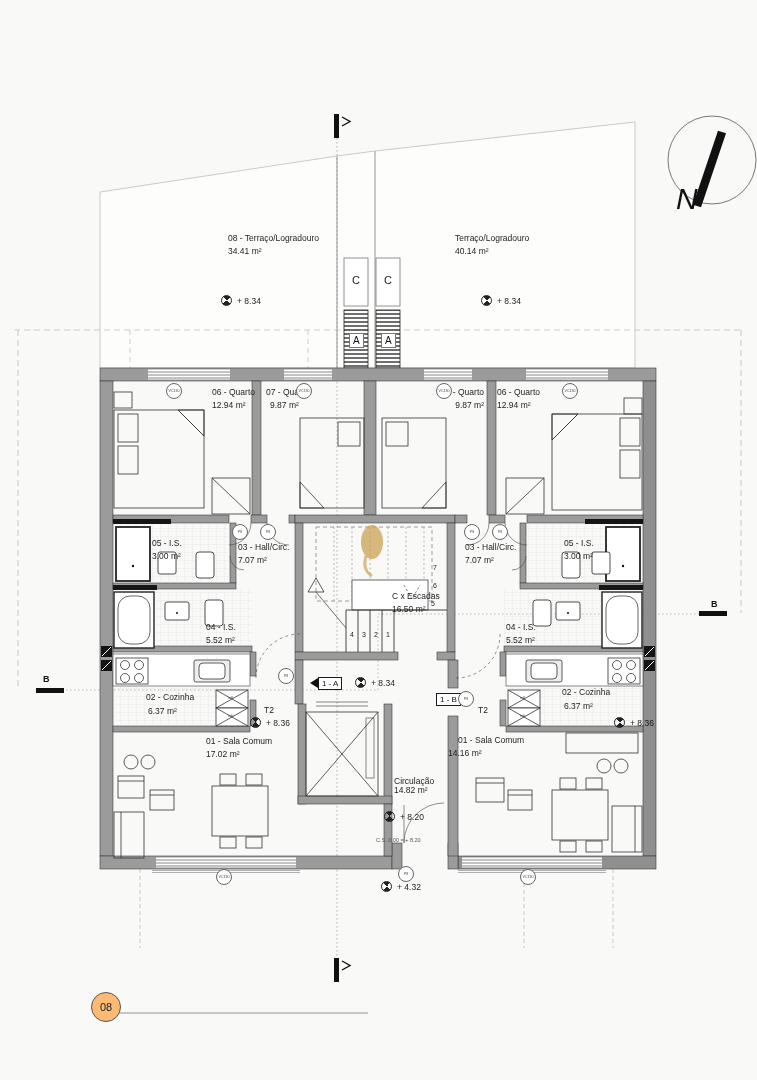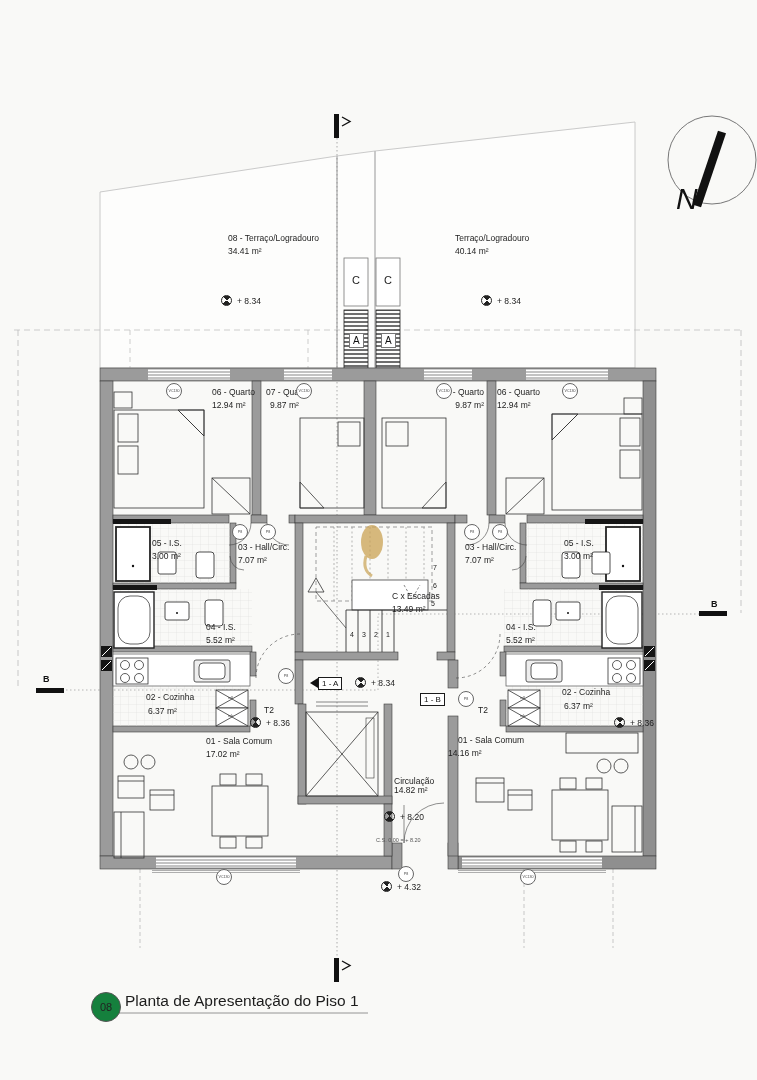--- a/index.html
+++ b/index.html
@@ -17,21 +17,21 @@
         padding:0 3px;color:#111;}
   .elev{position:absolute;display:flex;align-items:center;gap:5px;font-size:8.5px;color:#1c1c1c;white-space:nowrap;}
   .elev i{display:inline-block;width:9px;height:9px;border:1px solid #222;border-radius:50%;
           background:conic-gradient(from -45deg,#222 0 90deg,#0000 90deg 180deg,#222 180deg 270deg,#0000 270deg);
           flex:0 0 auto;}
   .wm{position:absolute;width:14px;height:14px;border:0.8px solid #666;border-radius:50%;background:#fff;
       display:flex;align-items:center;justify-content:center;font-size:3.6px;color:#444;}
   .bmark{position:absolute;font-size:9px;font-weight:bold;color:#111;}
   .north-n{position:absolute;font-size:30px;font-style:italic;color:#111;}
   .tb-circle{position:absolute;width:28px;height:28px;border:1px solid #555;border-radius:50%;
-             display:flex;align-items:center;justify-content:center;font-size:11px;color:#222;background:#15803d;}
+             display:flex;align-items:center;justify-content:center;font-size:11px;color:#222;background:#fdba74;}
 </style>
 </head>
 <body>
 <div id="page" style="background: rgb(249, 249, 247);">
 
 <svg width="757" height="1080" viewBox="0 0 757 1080">
   <defs>
     <pattern id="g8" width="8" height="8" patternUnits="userSpaceOnUse">
       <path d="M8 0H0V8" fill="none" stroke="#dcdcdc" stroke-width="0.6"></path>
     </pattern>
@@ -386,21 +386,21 @@
 <div class="lbl" style="left:152px;top:537px">05 - I.S.</div>
 <div class="lbl" style="left:152px;top:550px">3.00 m²</div>
 <div class="lbl" style="left:564px;top:537px">05 - I.S.</div>
 <div class="lbl" style="left:564px;top:550px">3.00 m²</div>
 <div class="lbl" style="left:238px;top:541px">03 - Hall/Circ.</div>
 <div class="lbl" style="left:238px;top:554px">7.07 m²</div>
 <div class="lbl" style="left:465px;top:541px">03 - Hall/Circ.</div>
 <div class="lbl" style="left:465px;top:554px">7.07 m²</div>
 
 <div class="lbl" style="left:392px;top:590px">C x Escadas</div>
-<div class="lbl" style="left:392px;top:603px">13.49 m²</div>
+<div class="lbl" style="left:392px;top:603px">16.50 m²</div>
 <div class="lbl tiny" style="left:433px;top:562px">7</div>
 <div class="lbl tiny" style="left:433px;top:580px">6</div>
 <div class="lbl tiny" style="left:431px;top:598px">5</div>
 <div class="lbl tiny" style="left:350px;top:629px">4</div>
 <div class="lbl tiny" style="left:362px;top:629px">3</div>
 <div class="lbl tiny" style="left:374px;top:629px">2</div>
 <div class="lbl tiny" style="left:386px;top:629px">1</div>
 
 <div class="lbl" style="left:206px;top:621px">04 - I.S.</div>
 <div class="lbl" style="left:206px;top:634px">5.52 m²</div>
@@ -428,21 +428,21 @@
     </div>
 
 <div class="chip" style="left:318px;top:677px">1 - A</div>
 <svg style="left: 308px; top: 677px; position: absolute;" width="12" height="12">
       <polygon points="10,1 10,11 2,6" fill="#111"></polygon>
     </svg>
 <div class="elev" style="left:355px;top:677px">
       <i></i>
       <span>+ 8.34</span>
     </div>
-<div class="chip" style="left:420px;top:693px">1 - B</div>
+<div class="chip" style="left:436px;top:693px">1 - B</div>
 <svg style="left: 462px; top: 693px; position: absolute;" width="12" height="12">
       <polygon points="2,1 2,11 10,6" fill="#111"></polygon>
     </svg>
 
 <div class="lbl" style="left:206px;top:735px">01 - Sala Comum</div>
 <div class="lbl" style="left:206px;top:748px">17.02 m²</div>
 <div class="lbl" style="left:458px;top:734px">01 - Sala Comum</div>
 <div class="lbl" style="left:448px;top:747px">14.16 m²</div>
 
 <div class="lbl" style="left:394px;top:775px">Circulação</div>
@@ -470,15 +470,14 @@
 <div class="wm" style="left:492px;top:524px">P8</div>
 <div class="wm" style="left:278px;top:668px">P8</div>
 <div class="wm" style="left:458px;top:691px">P8</div>
 <div class="wm" style="left:216px;top:869px">VC130</div>
 <div class="wm" style="left:398px;top:866px">P8</div>
 <div class="wm" style="left:520px;top:869px">VC130</div>
 
 <div class="north-n" style="left:676px;top:182px">N</div>
 
 <div class="tb-circle" style="left:91px;top:992px">08</div>
-<div class="lbl big" style="left:125px;top:991px">Planta de Apresentação do Piso 1</div>
 
 </div>
 
 </body></html>

